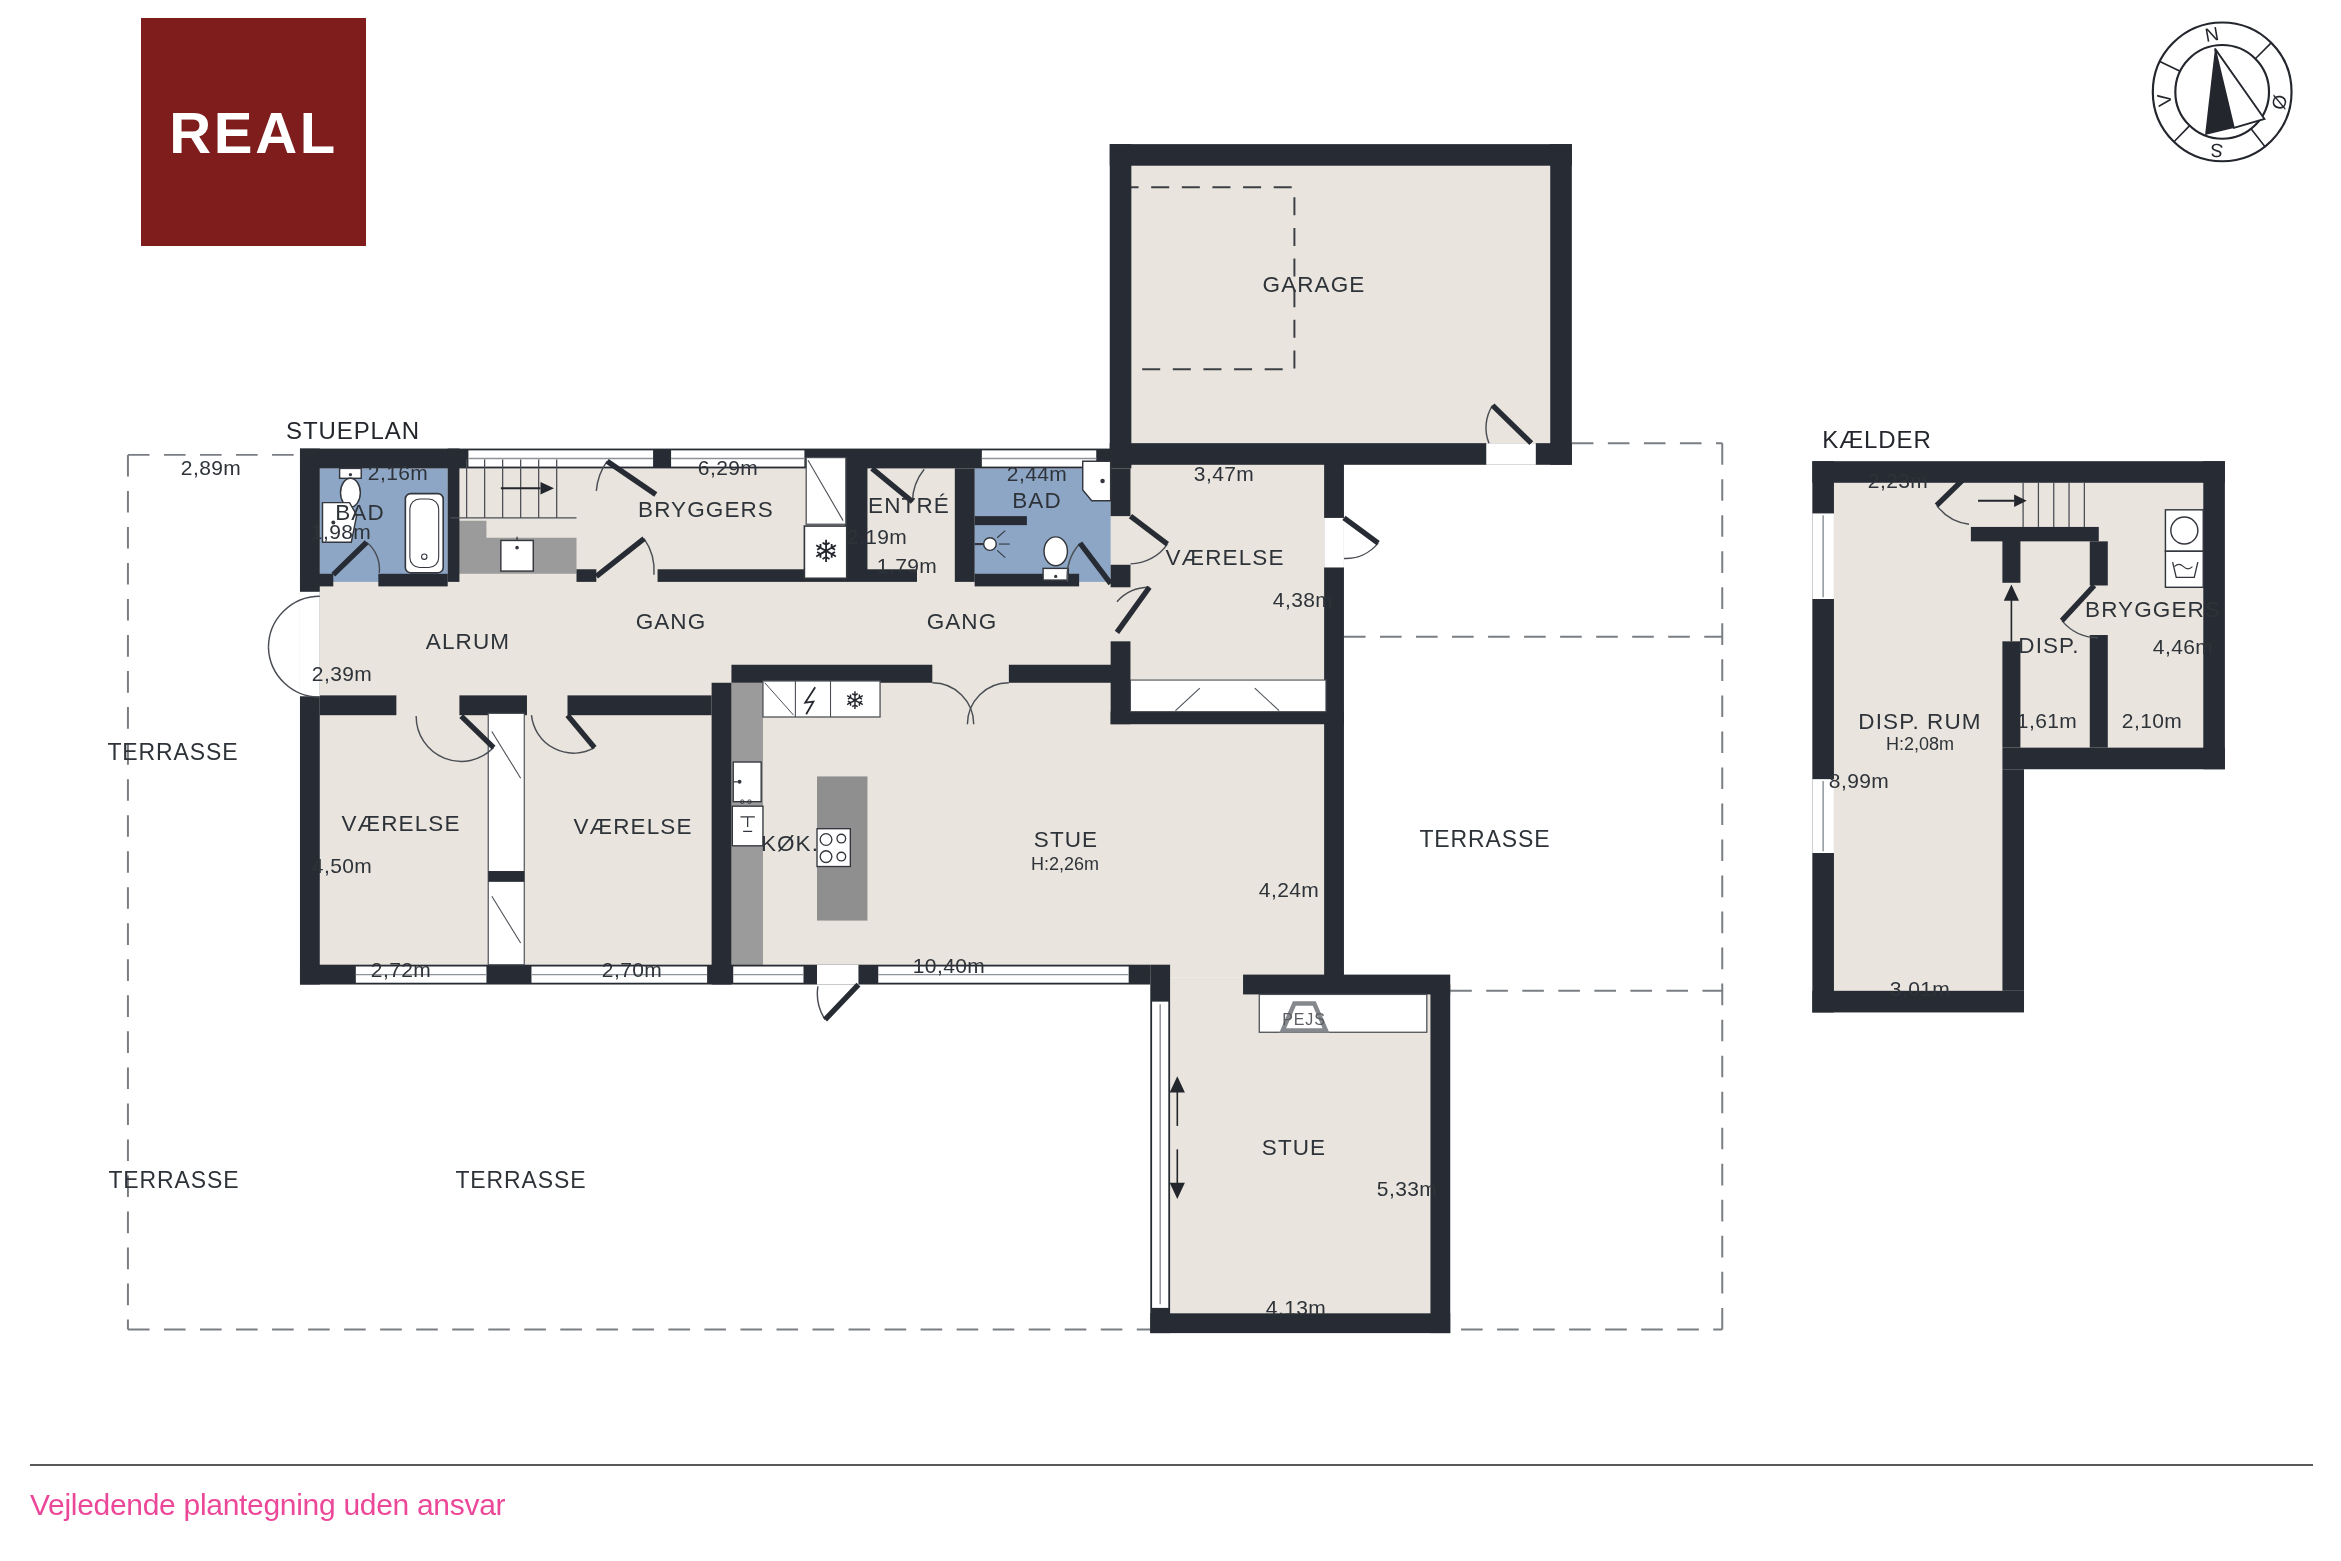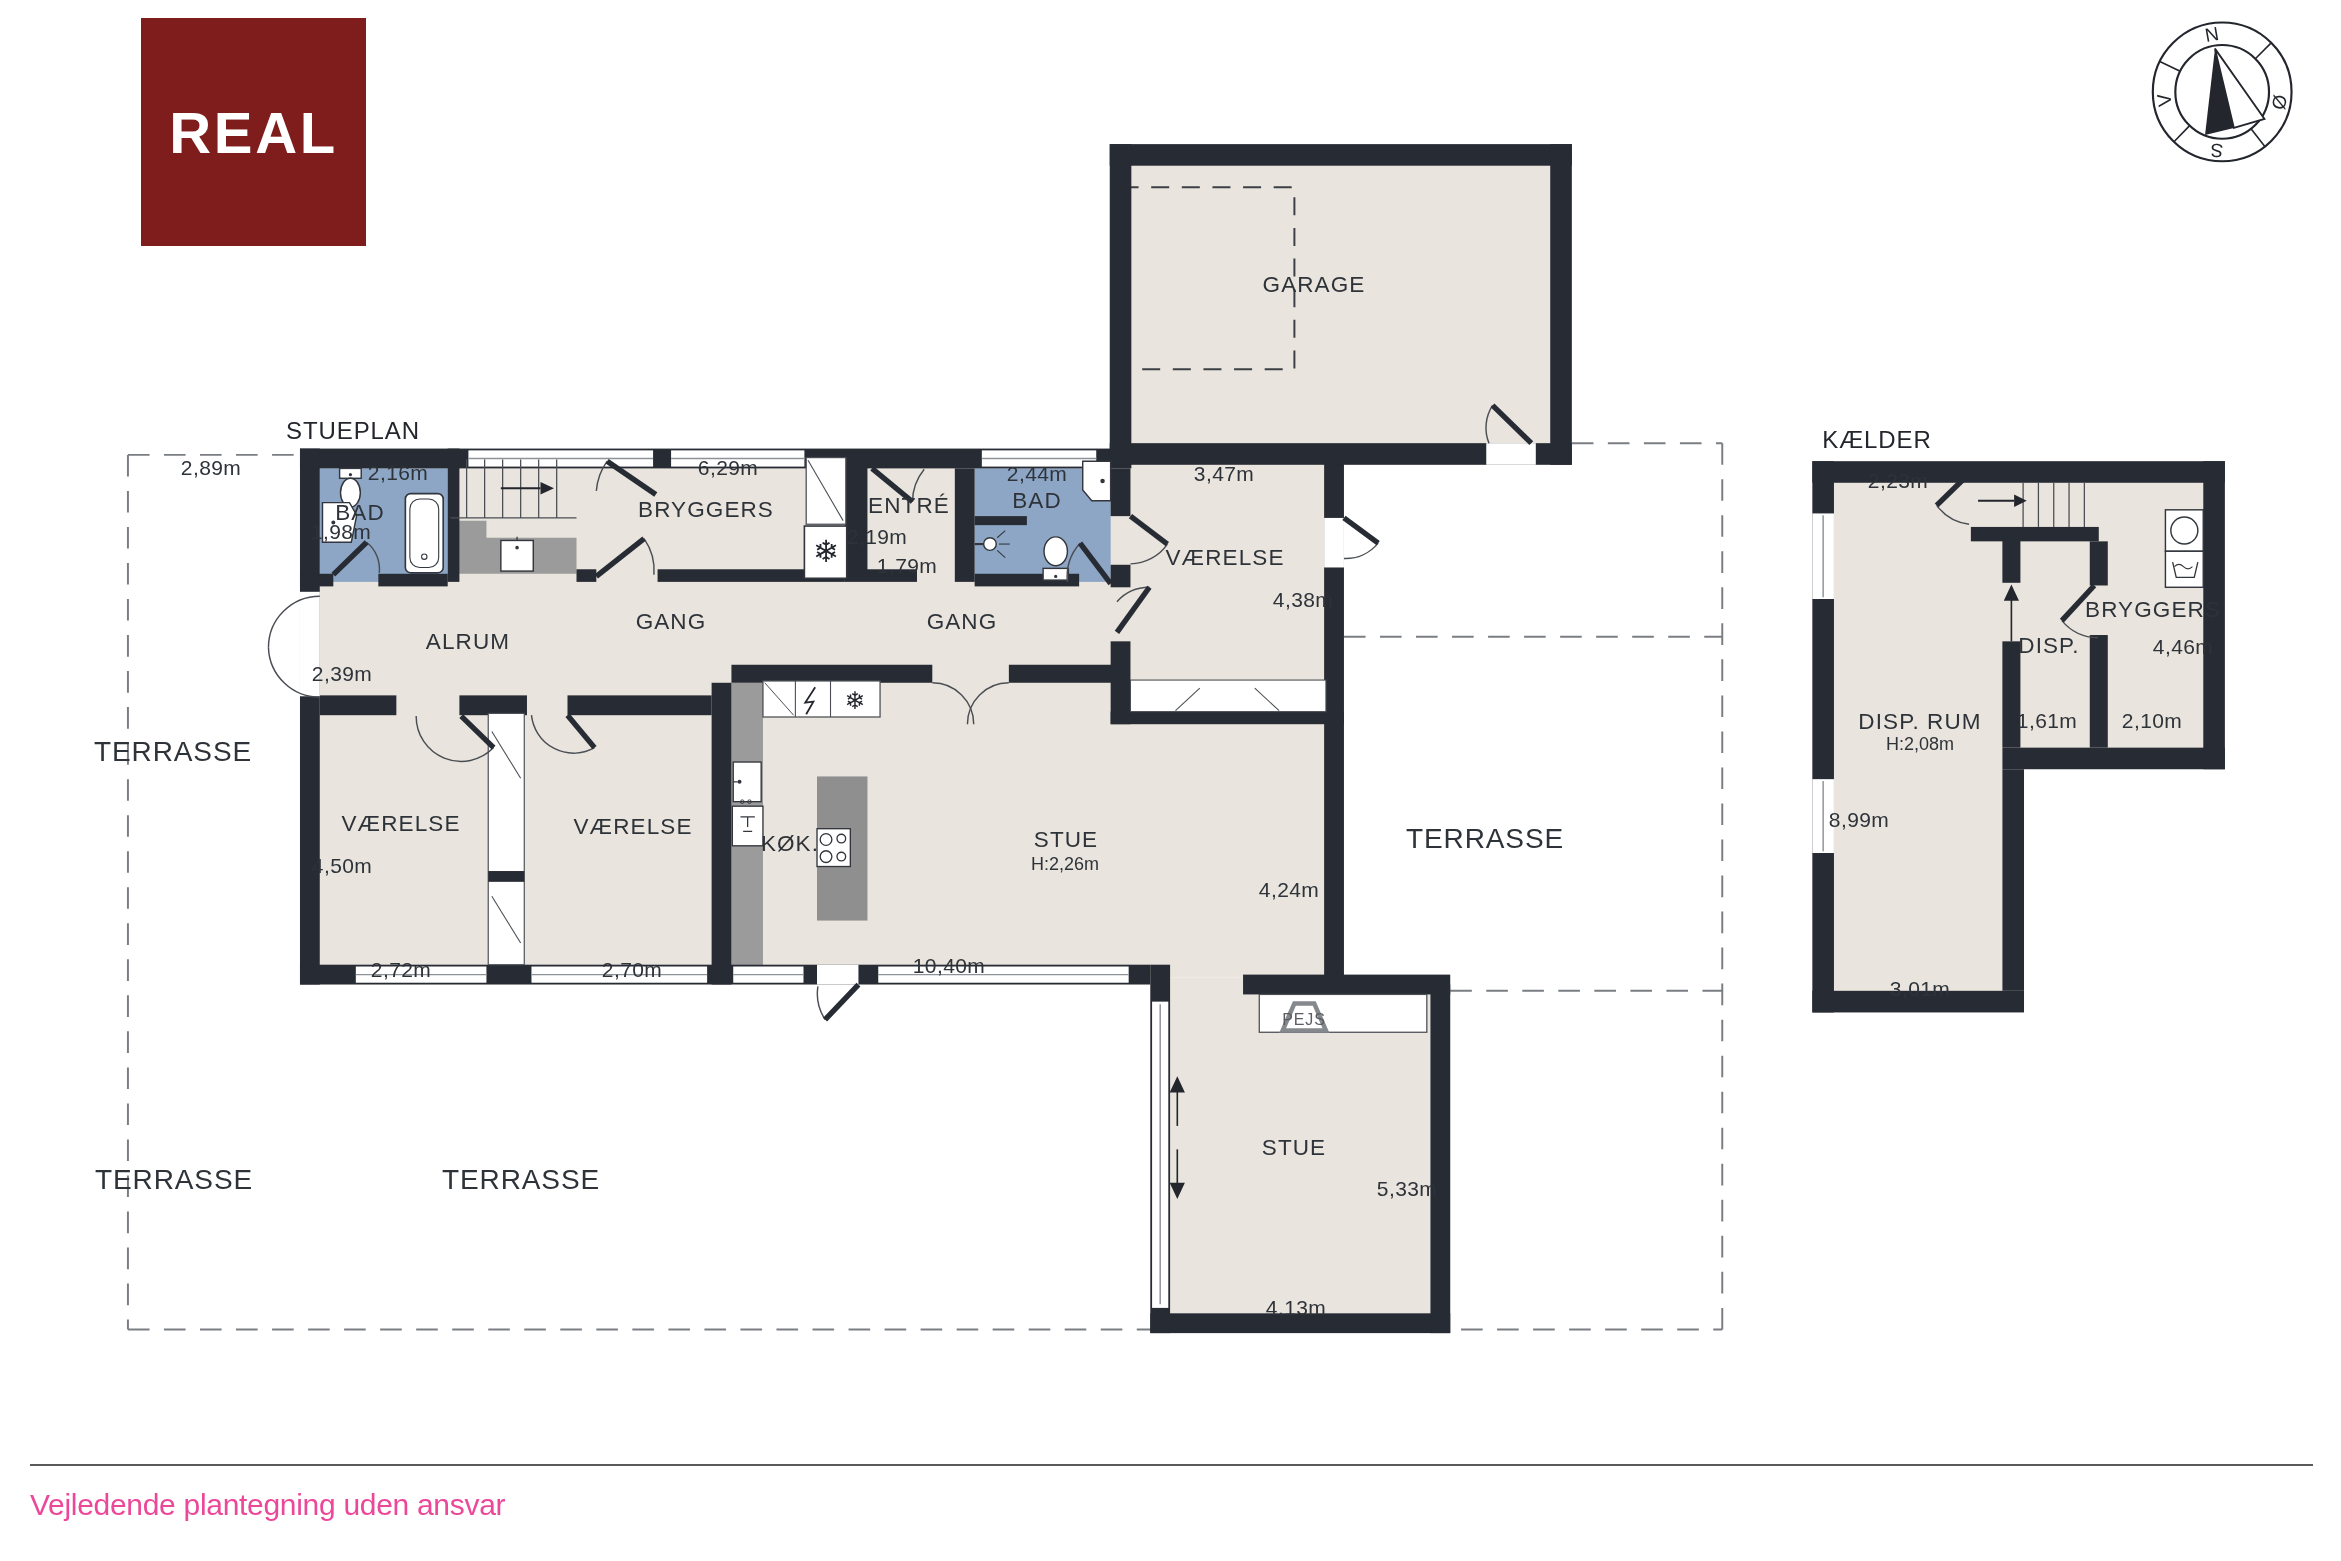--- a/index.html
+++ b/index.html
@@ -5,21 +5,21 @@
   html,body{margin:0;padding:0;background:#ffffff;}
   #stage{position:relative;width:2342px;height:1561px;background:#ffffff;overflow:hidden;
          font-family:"Liberation Sans", sans-serif;}
   svg{position:absolute;left:0;top:0;}
   .lbl{position:absolute;transform:translate(-50%,-50%);white-space:nowrap;color:#2e3339;}
   .room{font-size:22.5px;letter-spacing:1.1px;}
   .meas{font-size:21px;letter-spacing:0.4px;}
   .title{font-size:24px;letter-spacing:0.9px;color:#23262c;}
   .sub{font-size:18px;}
   .tiny{font-size:16px;letter-spacing:0.9px;color:#5a5e63;}
-  .terr{font-size:28px;letter-spacing:0.9px;}
+  .terr{font-size:23px;letter-spacing:0.9px;}
   .compass-letter{position:absolute;font-size:19px;color:#23262c;transform:translate(-50%,-50%);}
   #logo{position:absolute;left:141px;top:18px;width:225px;height:228px;background:#7f1d1d;
         display:flex;align-items:center;justify-content:center;}
   #logo span{color:#ffffff;font-size:58px;font-weight:700;letter-spacing:2.7px;}
   #footer-line{position:absolute;left:30px;top:1464px;width:2283px;height:1.8px;background:#5a5a5a;}
   #footer-text{position:absolute;left:30px;top:1488px;font-size:30px;color:#ec4899;letter-spacing:-0.3px;}
 </style>
 </head>
 <body>
 
@@ -384,21 +384,21 @@
 <div class="lbl room" style="left:1294px;top:1148px;">STUE</div>
 <div class="lbl meas" style="left:1407px;top:1189px;">5,33m</div>
 <div class="lbl meas" style="left:1296px;top:1308px;">4,13m</div>
 <div class="lbl terr" style="left:174px;top:1180px;">TERRASSE</div>
 <div class="lbl terr" style="left:521px;top:1180px;">TERRASSE</div>
 
 <div class="lbl title" style="left:1857px;top:440px;margin-left:20px;">KÆLDER</div>
 <div class="lbl meas" style="left:1898px;top:481px;">2,23m</div>
 <div class="lbl room" style="left:1920px;top:722px;">DISP. RUM</div>
 <div class="lbl sub" style="left:1920px;top:744px;">H:2,08m</div>
-<div class="lbl meas" style="left:1859px;top:820px;">8,99m</div>
+<div class="lbl meas" style="left:1859px;top:781px;">8,99m</div>
 <div class="lbl meas" style="left:1920px;top:989px;">3,01m</div>
 <div class="lbl room" style="left:2049px;top:646px;">DISP.</div>
 <div class="lbl meas" style="left:2047px;top:721px;">1,61m</div>
 <div class="lbl room" style="left:2153px;top:610px;">BRYGGERS</div>
 <div class="lbl meas" style="left:2183px;top:647px;">4,46m</div>
 <div class="lbl meas" style="left:2152px;top:721px;">2,10m</div>
 
 <div id="footer-line"></div>
 <div id="footer-text">Vejledende plantegning uden ansvar</div>
 

